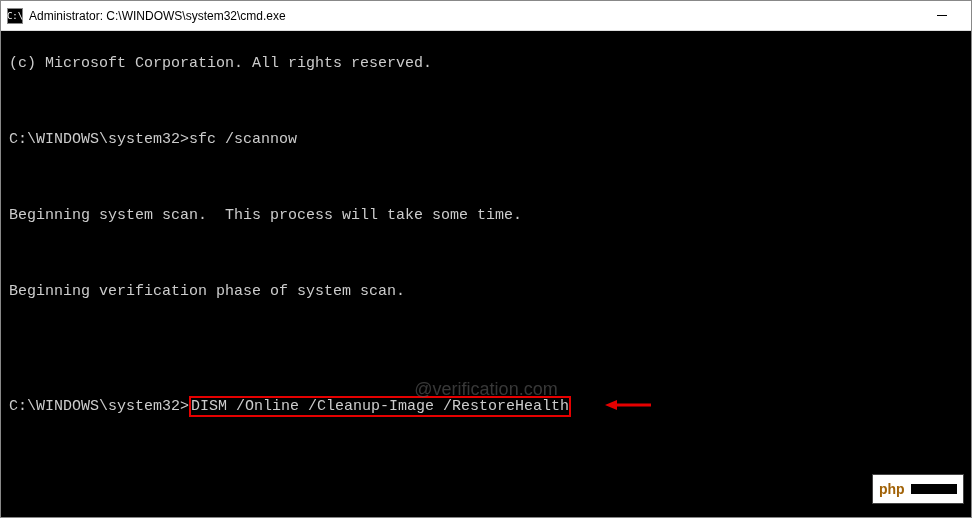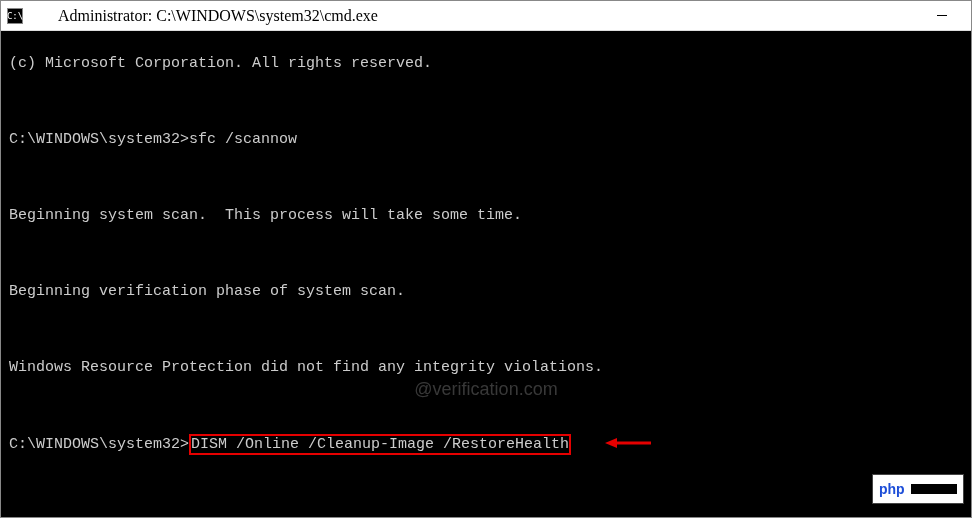--- a/index.html
+++ b/index.html
@@ -29,24 +29,23 @@
       display: flex;
       align-items: center;
       justify-content: center;
       color: #fff;
       font-size: 9px;
       font-family: Consolas, monospace;
       margin-right: 6px;
     }
     .title-text {
       color: #000;
-      font-family: Liberation Serif, serif;
-      font-size: 16px;
+      font-family: Liberation Sans, sans-serif;
+      font-size: 12px;
       flex: 1;
-      margin-left: 29px;
     }
     .win-controls {
       display: flex;
       align-items: center;
     }
     .win-btn {
       width: 46px;
       height: 30px;
       display: flex;
       align-items: center;
@@ -90,21 +89,21 @@
       width: 92px;
       height: 30px;
       background: #fff;
       border: 1px solid #444;
       box-shadow: 2px 2px 4px rgba(0,0,0,0.5);
       display: flex;
       align-items: center;
       padding: 0 6px;
     }
     .badge-text {
-      color: #1d4ed8;
+      color: #a16207;
       font-family: Arial, sans-serif;
       font-weight: bold;
       font-size: 14px;
       margin-right: 6px;
     }
     .badge-bar {
       flex: 1;
       height: 10px;
       background: #000;
     }
@@ -127,21 +126,20 @@
 
 <div class="terminal">
 <div>(c) Microsoft Corporation. All rights reserved.</div>
 <div class="blank"></div>
 <div><span>C:\WINDOWS\system32&gt;</span><span>sfc /scannow</span></div>
 <div class="blank"></div>
 <div>Beginning system scan.  This process will take some time.</div>
 <div class="blank"></div>
 <div>Beginning verification phase of system scan.</div>
 <div class="blank"></div>
-<div>Windows Resource Protection did not find any integrity violations.</div>
 <div class="blank"></div>
 <div><span>C:\WINDOWS\system32&gt;</span><span class="highlight-box">DISM /Online /Cleanup-Image /RestoreHealth</span><span class="arrow"><svg width="46" height="14" viewBox="0 0 46 14">
           <line x1="46" y1="7" x2="10" y2="7" stroke="#e60000" stroke-width="3"></line>
           <polygon points="0,7 12,2 12,12" fill="#e60000"></polygon>
         </svg></span></div>
 
 
 
 
 

